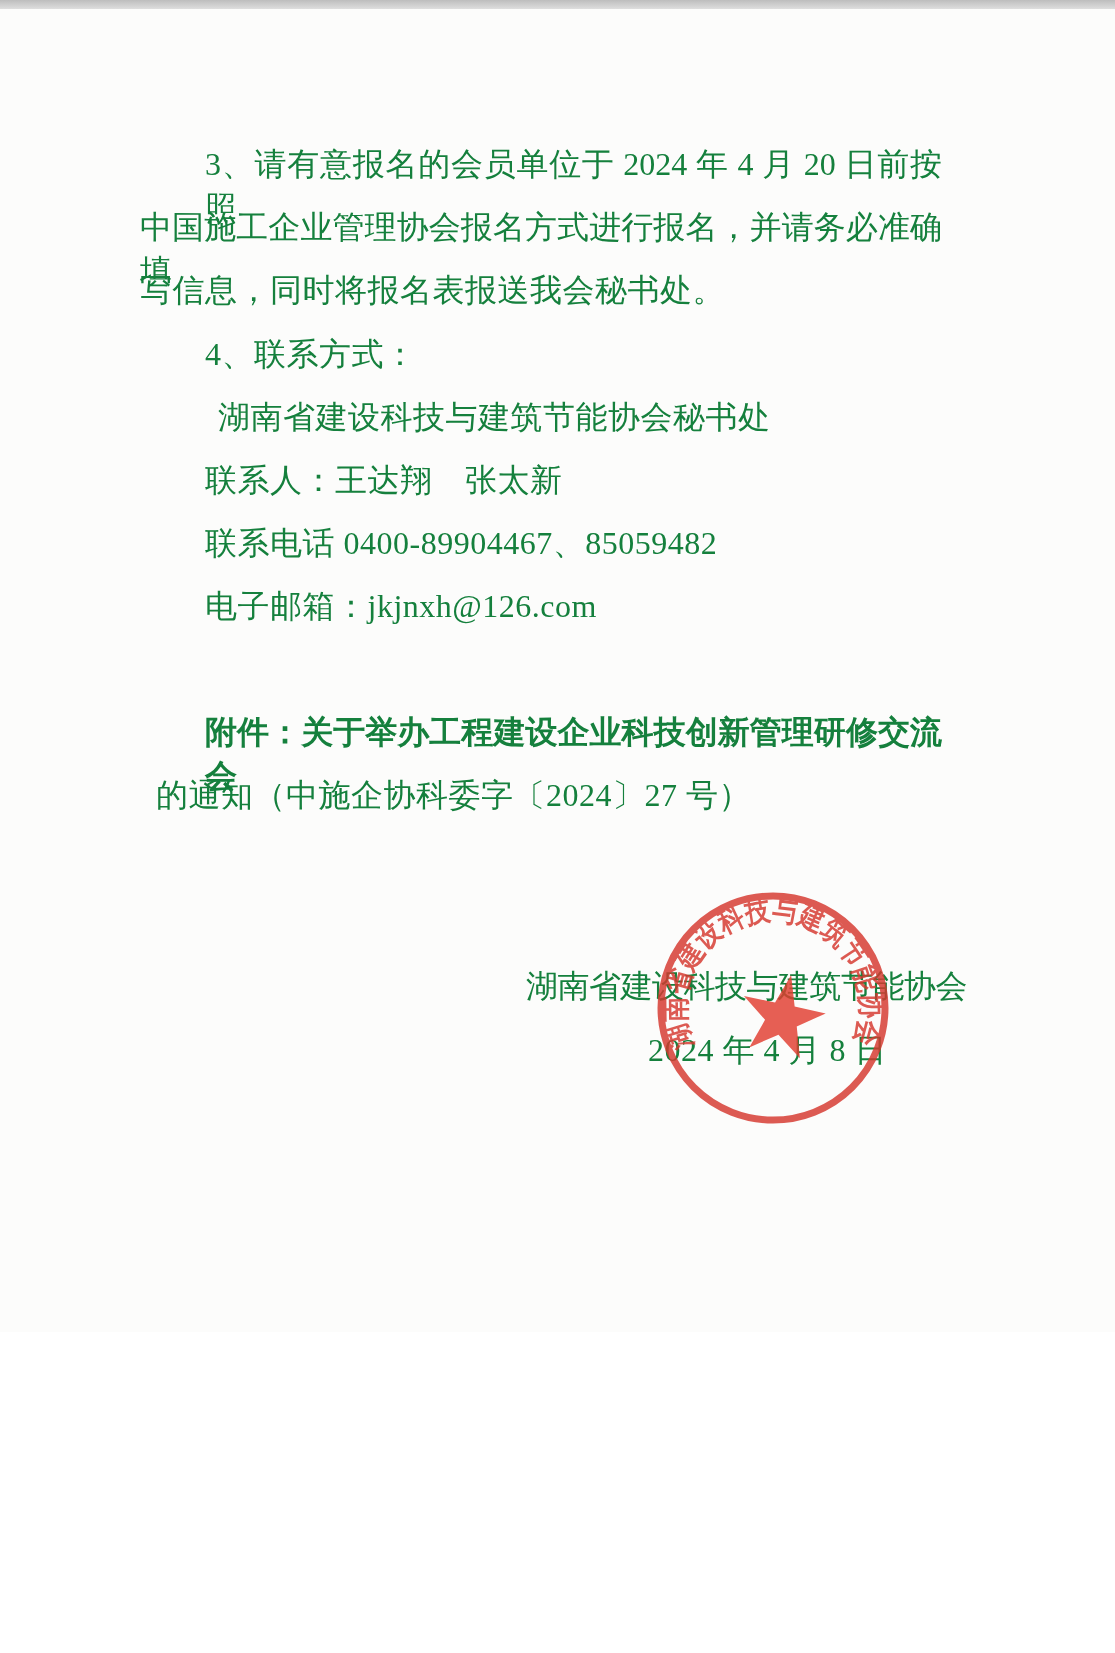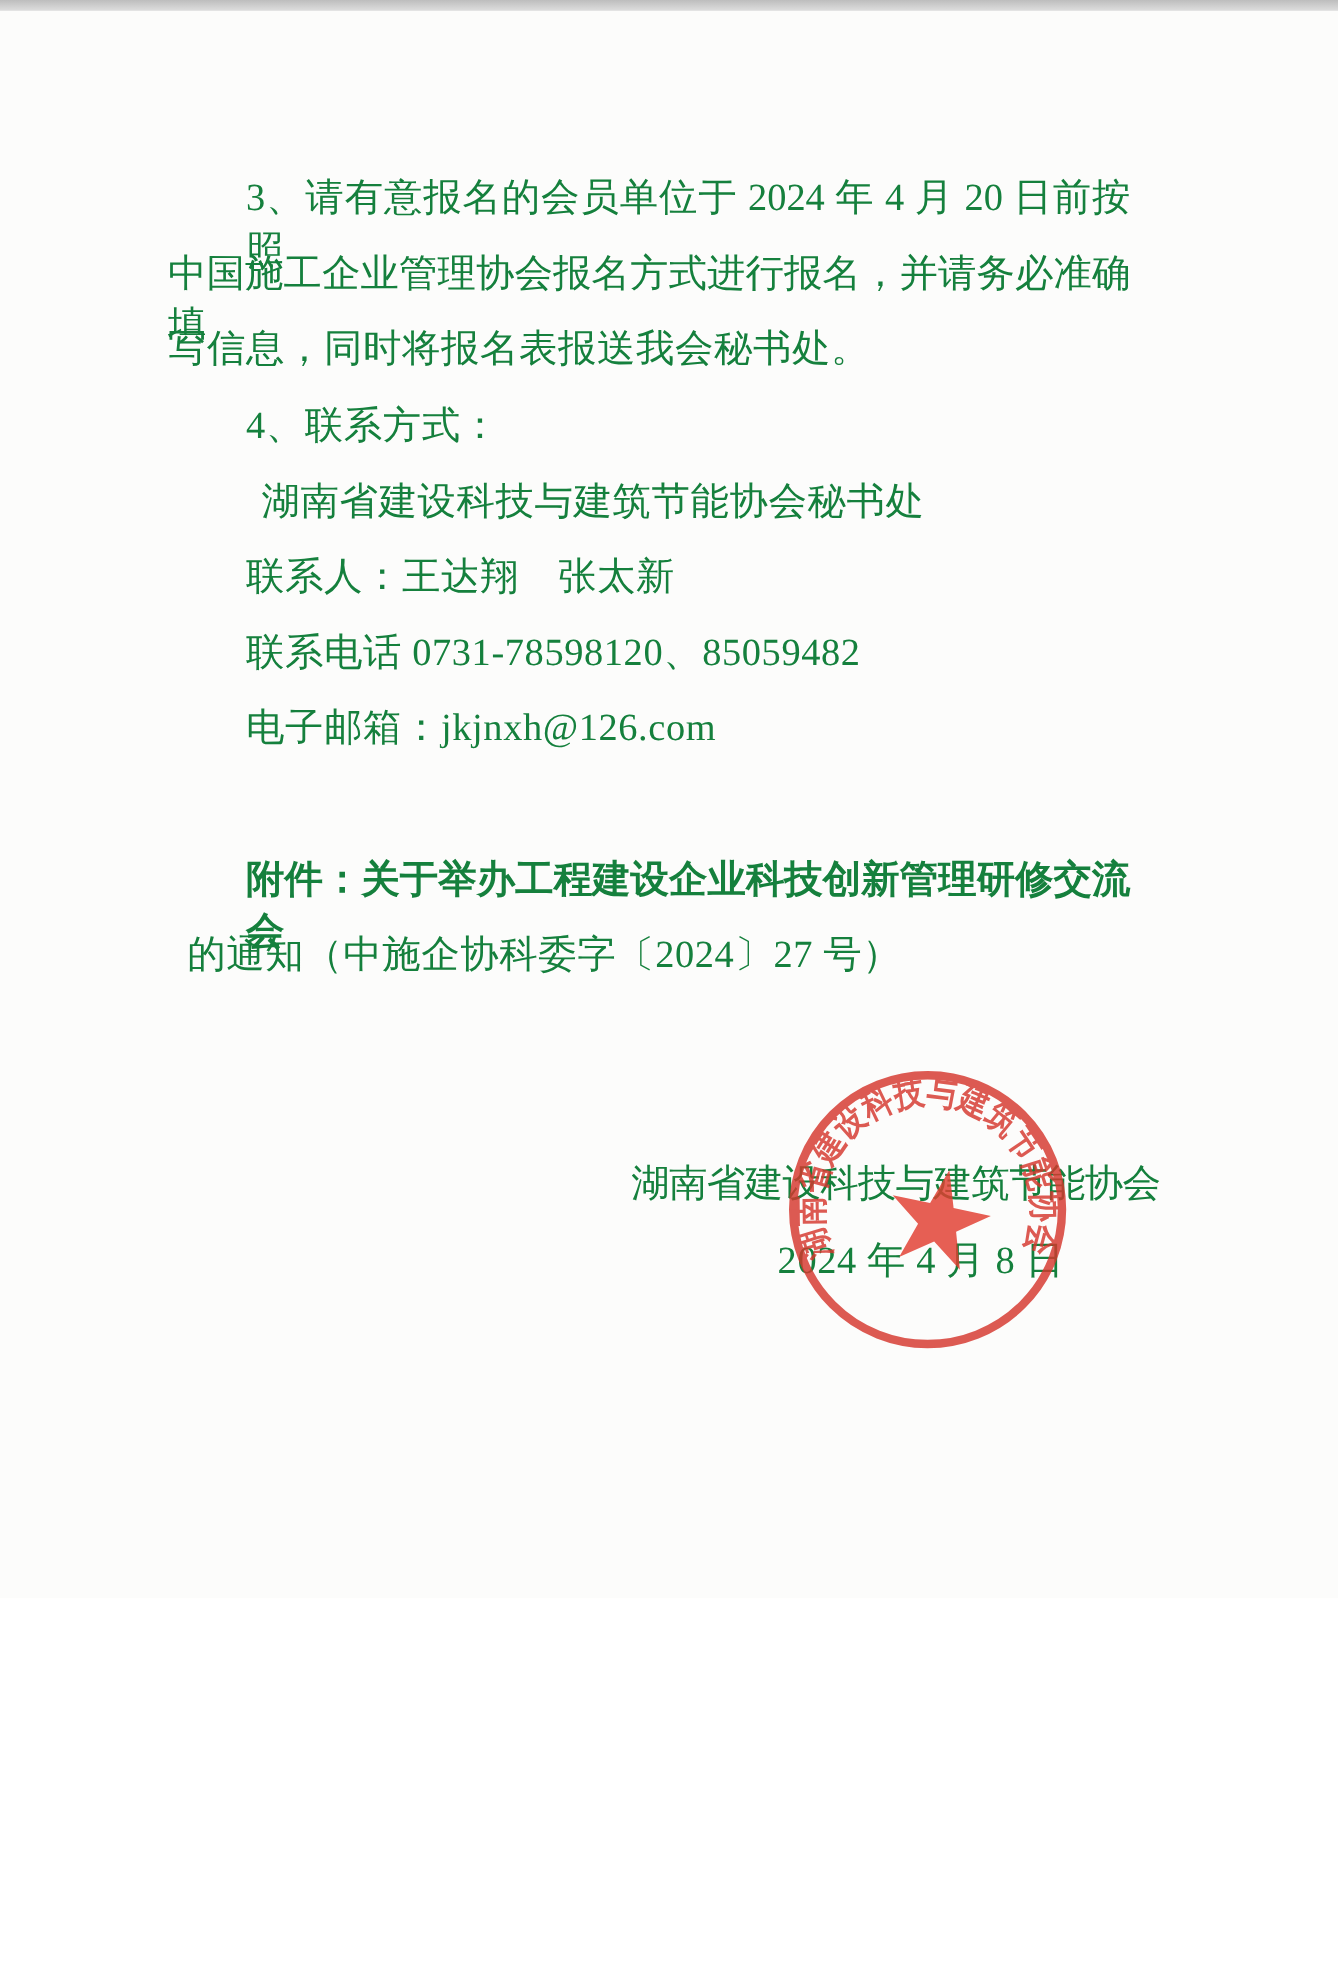--- a/index.html
+++ b/index.html
@@ -74,21 +74,21 @@
   <div class="line l3">写信息，同时将报名表报送我会秘书处。</div>
 
   <div class="line l2 just">中国施工企业管理协会报名方式进行报名，并请务必准确填</div>
 
   <div class="line l4">4、联系方式：</div>
 
   <div class="line l5">湖南省建设科技与建筑节能协会秘书处</div>
 
   <div class="line l6">联系人：王达翔　张太新</div>
 
-  <div class="line l7">联系电话 0731-78598120、85059482</div>
+  <div class="line l7">联系电话 0400-89904467、85059482</div>
 
   <div class="line l8">电子邮箱：jkjnxh@126.com</div>
 
   <div class="line l9 just">附件：关于举办工程建设企业科技创新管理研修交流会</div>
 
   <div class="line l10">的通知（中施企协科委字〔2024〕27 号）</div>
 
   <div class="line sig-org">湖南省建设科技与建筑节能协会</div>
 
   <div class="line sig-date">2024 年 4 月 8 日</div>

